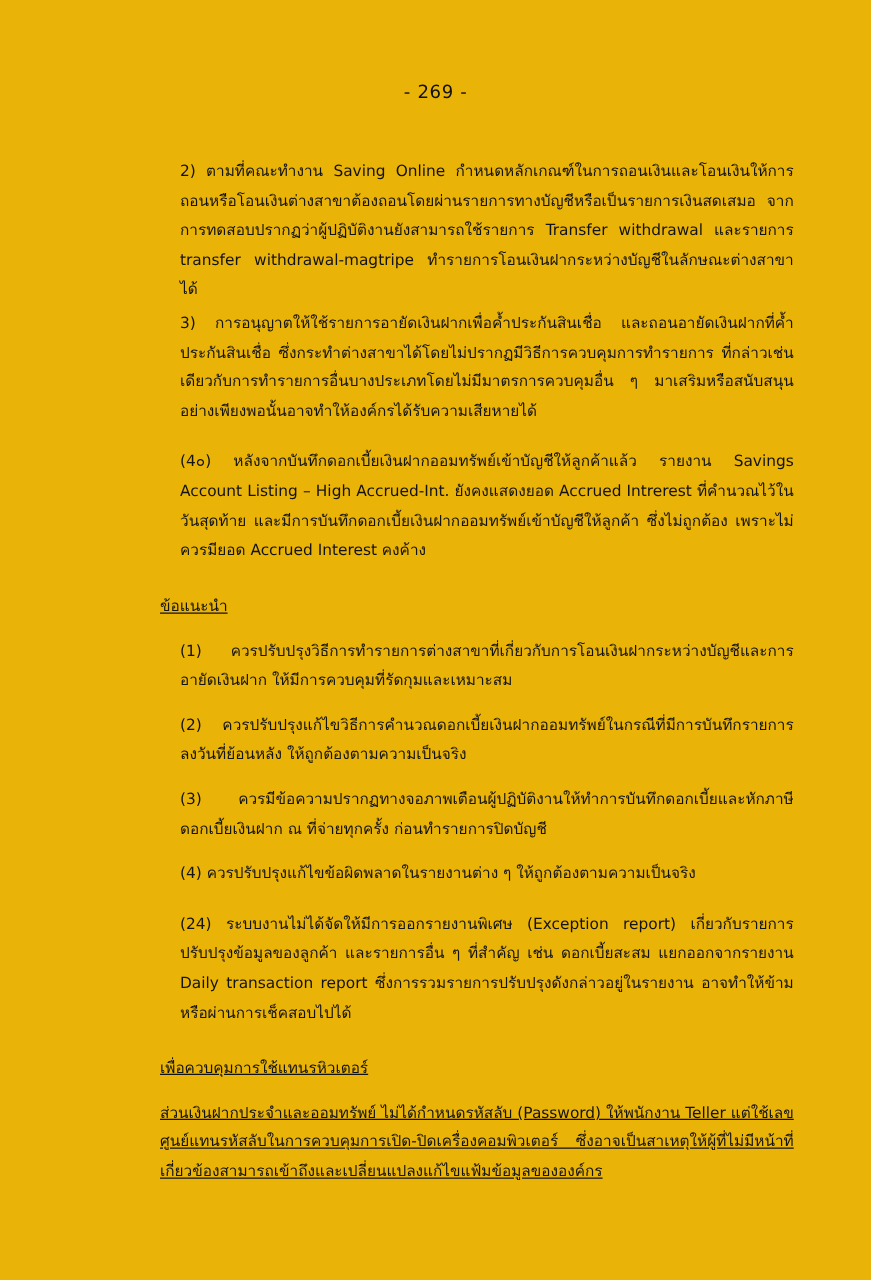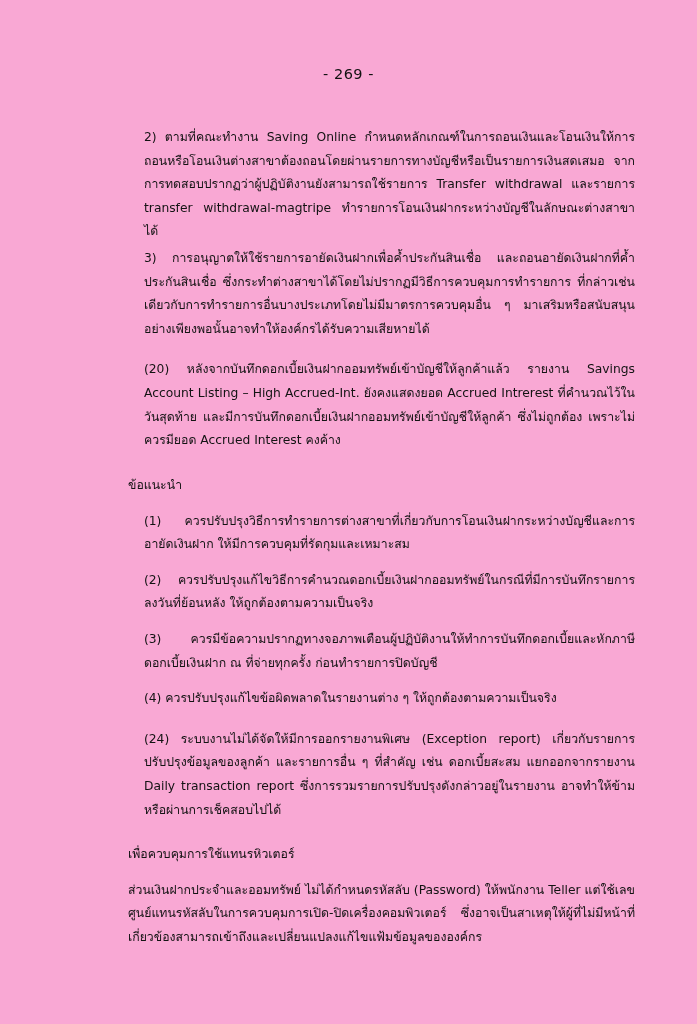--- a/index.html
+++ b/index.html
@@ -12,21 +12,21 @@
     background: #ffffff;
     font-family: "DejaVu Sans", "Liberation Sans", sans-serif;
     color: #111111;
   }
   .page {
     position: relative;
     width: 697px;
     height: 1024px;
     box-sizing: border-box;
     padding: 0 62px;
-    background: #f9a8d4;
+    background: #eab308;
     overflow: hidden;
   }
   .page-number {
     text-align: center;
     font-size: 14.5px;
     letter-spacing: 0.5px;
     padding-top: 66px;
     padding-bottom: 44px;
     color: #111;
   }
@@ -35,40 +35,40 @@
     line-height: 1.92;
     text-align: justify;
     text-justify: inter-word;
     color: #131313;
   }
   p {
     margin: 0 0 3px 0;
   }
   .sp-1 { padding-left: 82px; }
   .sp-2 { padding-left: 82px; }
-  .sp-head { padding-left: 66px; }
+  .sp-head { padding-left: 66px; text-decoration: underline; }
   .gap-sm { height: 9px; }
   .gap-md { height: 14px; }
 </style>
 </head>
 <body>
 
 <div class="page">
 
   <div class="page-number">- 269 -</div>
 
   <div class="body-text">
 
     <p class="sp-1">2)   ตามที่คณะทำงาน  Saving  Online   กำหนดหลักเกณฑ์ในการถอนเงินและโอนเงินให้การถอนหรือโอนเงินต่างสาขาต้องถอนโดยผ่านรายการทางบัญชีหรือเป็นรายการเงินสดเสมอ  จากการทดสอบปรากฏว่าผู้ปฏิบัติงานยังสามารถใช้รายการ Transfer withdrawal และรายการ transfer withdrawal-magtripe ทำรายการโอนเงินฝากระหว่างบัญชีในลักษณะต่างสาขาได้</p>
 
     <p class="sp-1">3)   การอนุญาตให้ใช้รายการอายัดเงินฝากเพื่อค้ำประกันสินเชื่อ   และถอนอายัดเงินฝากที่ค้ำประกันสินเชื่อ   ซึ่งกระทำต่างสาขาได้โดยไม่ปรากฏมีวิธีการควบคุมการทำรายการ ที่กล่าวเช่นเดียวกับการทำรายการอื่นบางประเภทโดยไม่มีมาตรการควบคุมอื่น ๆ  มาเสริมหรือสนับสนุนอย่างเพียงพอนั้นอาจทำให้องค์กรได้รับความเสียหายได้</p>
 
     <div class="gap-md"></div>
 
-    <p class="sp-2">(20)  หลังจากบันทึกดอกเบี้ยเงินฝากออมทรัพย์เข้าบัญชีให้ลูกค้าแล้ว รายงาน Savings Account Listing – High Accrued-Int.  ยังคงแสดงยอด Accrued Intrerest  ที่คำนวณไว้ในวันสุดท้าย  และมีการบันทึกดอกเบี้ยเงินฝากออมทรัพย์เข้าบัญชีให้ลูกค้า  ซึ่งไม่ถูกต้อง  เพราะไม่ควรมียอด  Accrued  Interest  คงค้าง</p>
+    <p class="sp-2">(4๐)  หลังจากบันทึกดอกเบี้ยเงินฝากออมทรัพย์เข้าบัญชีให้ลูกค้าแล้ว รายงาน Savings Account Listing – High Accrued-Int.  ยังคงแสดงยอด Accrued Intrerest  ที่คำนวณไว้ในวันสุดท้าย  และมีการบันทึกดอกเบี้ยเงินฝากออมทรัพย์เข้าบัญชีให้ลูกค้า  ซึ่งไม่ถูกต้อง  เพราะไม่ควรมียอด  Accrued  Interest  คงค้าง</p>
 
     <div class="gap-sm"></div>
 
 
     <div class="gap-sm"></div>
 
     <p class="sp-head">ข้อแนะนำ</p>
 
     <div class="gap-sm"></div>
 

